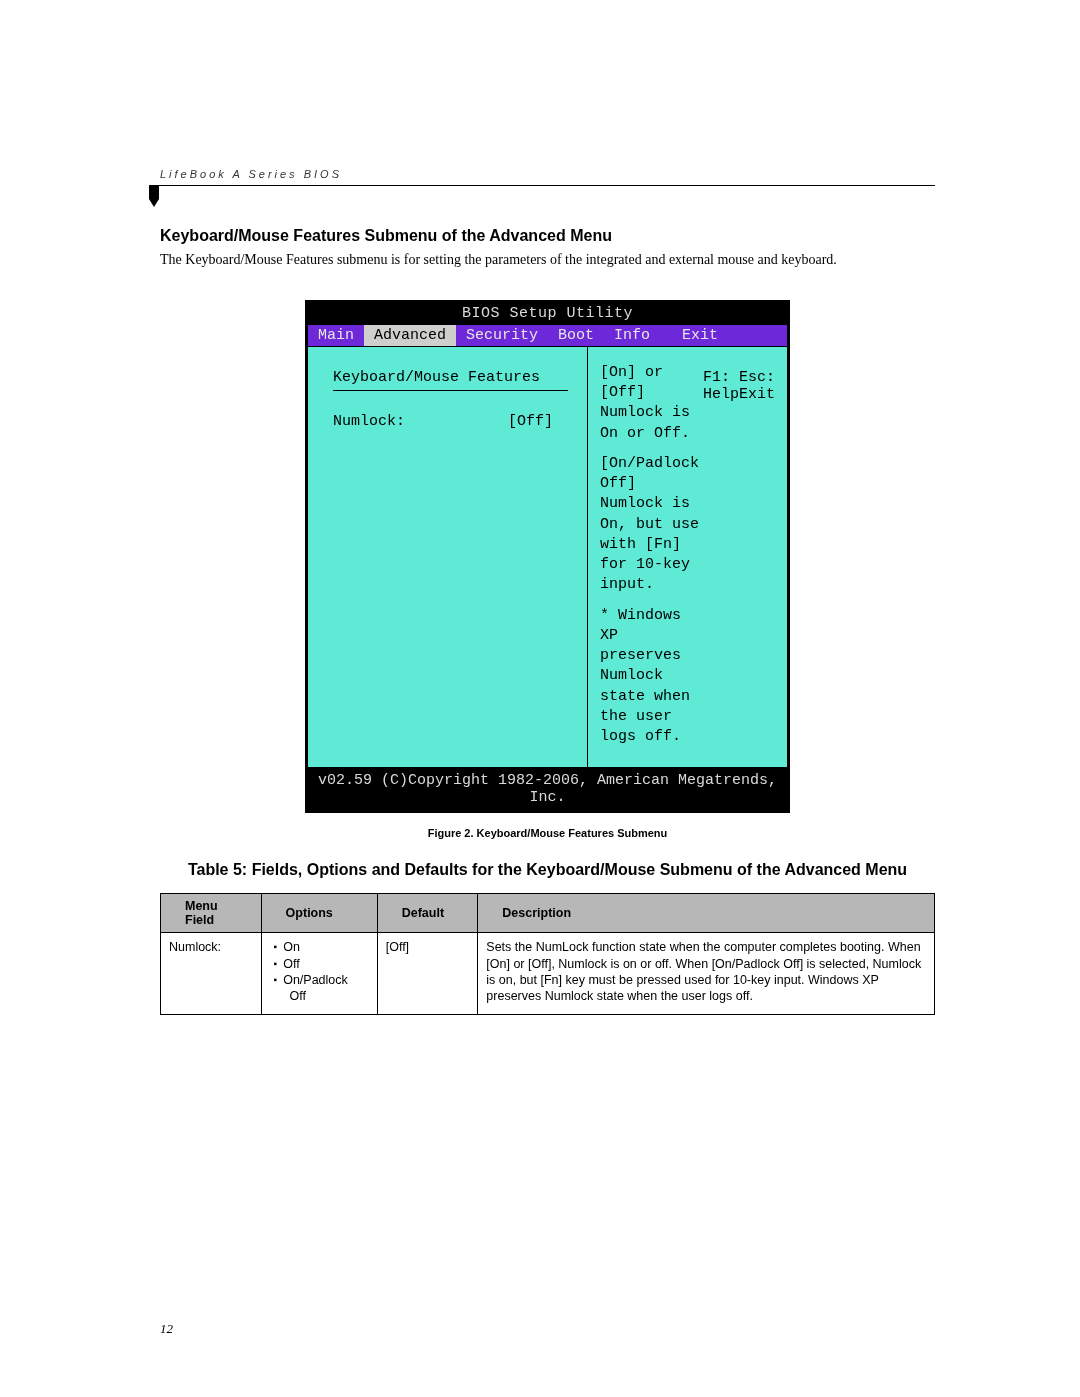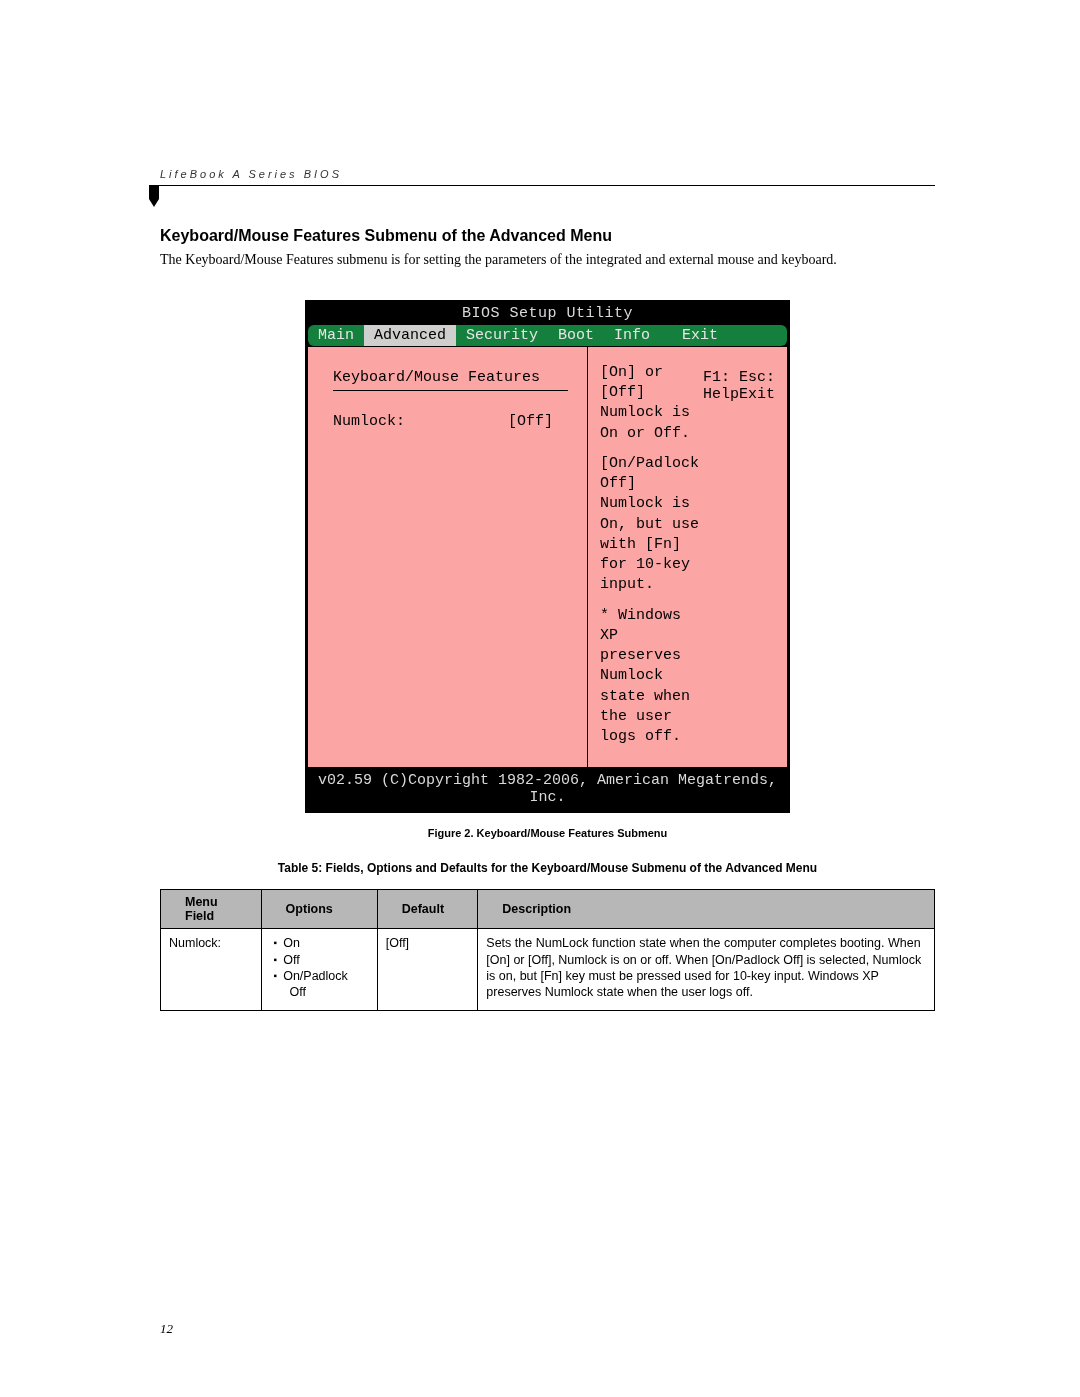--- a/index.html
+++ b/index.html
@@ -67,34 +67,33 @@
     padding: 3px;
   }
   .bios-title {
     color: #d9d9d9;
     text-align: center;
     padding: 2px 0 3px 0;
     letter-spacing: 0.5px;
   }
   .bios-menu {
     display: flex;
-    background: #15803d;
+    background: #6d28d9;
     color: #e6e6e6;
-    border-radius: 6px;
   }
   .bios-menu span {
     padding: 2px 10px;
   }
   .bios-menu .active {
     background: #cfcfcd;
     color: #000;
   }
   .bios-body {
     display: flex;
-    background: #fca5a5;
+    background: #5eead4;
     color: #000;
     border-top: 1px solid #000;
   }
   .bios-left {
     flex: 1 1 auto;
     padding: 22px 18px 10px 25px;
     min-height: 286px;
     position: relative;
   }
   .bios-right {
@@ -133,21 +132,21 @@
   .fig-caption {
     font-family: Arial, Helvetica, sans-serif;
     font-weight: bold;
     font-size: 11px;
     text-align: center;
     margin: 14px 0 22px 0;
   }
   .table-title {
     font-family: Arial, Helvetica, sans-serif;
     font-weight: bold;
-    font-size: 12px;
+    font-size: 16px;
     text-align: center;
     margin: 0 0 14px 0;
   }
   table.data {
     width: 100%;
     border-collapse: collapse;
     font-family: Arial, Helvetica, sans-serif;
     font-size: 12.5px;
   }
   table.data th {

